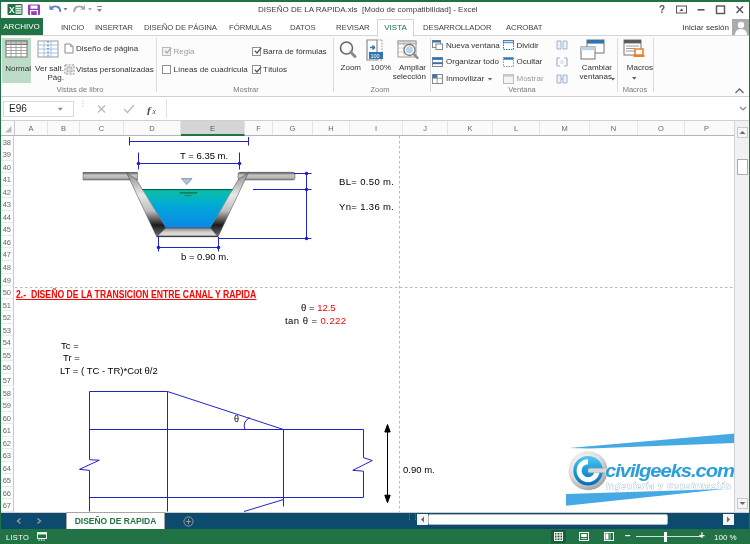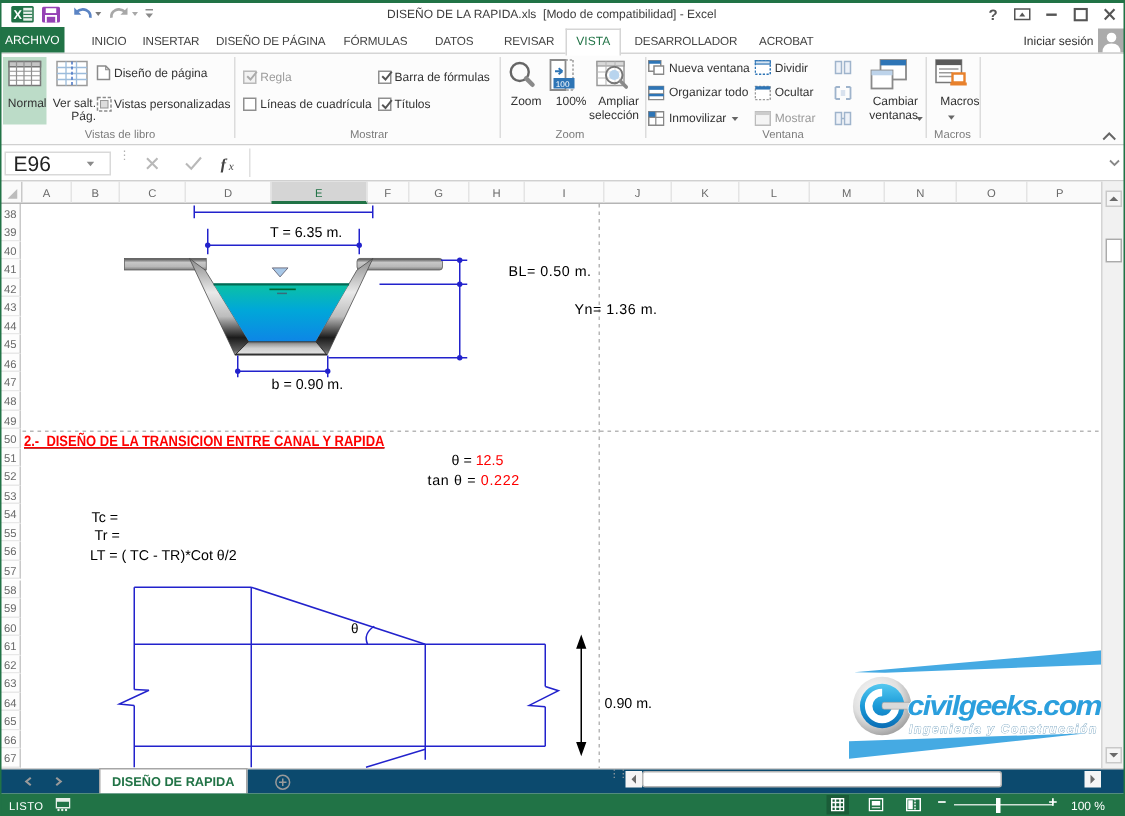--- a/index.html
+++ b/index.html
@@ -19,21 +19,21 @@
   
   #ribbon{left:0;top:36px;width:750px;height:60px;background:#fcfcfc;border-bottom:1px solid #d0d0d0;box-sizing:content-box;z-index:9;}
   .gsep{position:absolute;top:2px;width:1px;height:54px;background:#dcdcdc;}
   .glabel{position:absolute;top:50px;font-size:7.5px;color:#7a7a7a;text-align:center;}
   .biglabel{position:absolute;font-size:8px;color:#333;text-align:right;}
   .slabel{position:absolute;font-size:8px;color:#333;}
   .gray{color:#9b9b9b !important;}
   .chk{position:absolute;width:7px;height:7px;border:1px solid #8f8f8f;background:#fff;}
   
   #fbar{left:0;top:97px;width:750px;height:23px;background:#fff;border-bottom:1px solid #d0d0d0;box-sizing:content-box;z-index:9;}
-  #namebox{left:3px;top:4px;width:64px;height:14px;border:1px solid #d9d9d9;position:absolute;font-size:14px;color:#222;padding-left:5px;line-height:14px;}
+  #namebox{left:3px;top:4px;width:64px;height:14px;border:1px solid #d9d9d9;position:absolute;font-size:10px;color:#222;padding-left:5px;line-height:14px;}
   
   #colhdr{left:0;top:121px;width:734px;height:14px;background:#fafafa;border-bottom:1px solid #b5b5b5;box-sizing:content-box;z-index:8;}
   .ch{position:absolute;top:0;height:14px;font-size:7.5px;color:#696969;text-align:center;line-height:15px;border-right:1px solid #e4e4e4;box-sizing:border-box;}
   
   #sheet{left:0;top:136px;width:734px;height:376px;background:#fff;z-index:1;}
   .rh{position:absolute;left:0;width:14px;height:12px;font-size:7.5px;color:#696969;text-align:right;padding-right:2px;border-bottom:1px solid #e8e8e8;border-right:1px solid #c9c9c9;background:#fdfdfd;line-height:13px;box-sizing:content-box;}
   .stext{position:absolute;font-size:9.5px;color:#000;white-space:nowrap;z-index:6;}
   .red{color:#fe0000;}
   
   #vscroll{left:734px;top:121px;width:16px;height:391px;background:#f1f1f1;border-left:1px solid #d4d4d4;box-sizing:border-box;z-index:9;}
@@ -470,21 +470,21 @@
 </div>
 <div class="abs" id="sheettext" style="left:0;top:0;width:750px;height:544px;z-index:6;pointer-events:none;">
   <div class="stext" style="left:16px;top:288.5px;font-size:10px;font-weight:bold;text-decoration:underline;transform:scaleX(0.866);transform-origin:0 0;"><span class="red" style="text-decoration:underline;">2.-&nbsp; DISEÑO DE LA TRANSICION ENTRE CANAL Y RAPIDA</span></div>
   <div class="stext" style="left:301px;top:301.5px;">θ = <span class="red">12.5</span></div>
   <div class="stext" style="left:285px;top:314.5px;letter-spacing:0.45px;">tan θ = <span class="red">0.222</span></div>
   <div class="stext" style="left:61px;top:339.5px;">Tc =</div>
   <div class="stext" style="left:63px;top:352px;">Tr =</div>
   <div class="stext" style="left:60px;top:364.5px;">LT = ( TC - TR)*Cot θ/2</div>
   <div class="stext" style="left:180px;top:150px;">T = 6.35 m.</div>
   <div class="stext" style="left:339px;top:176px;letter-spacing:0.35px;">BL= 0.50 m.</div>
-  <div class="stext" style="left:339px;top:200.5px;letter-spacing:0.35px;margin-left:44px;">Yn= 1.36 m.</div>
+  <div class="stext" style="left:339px;top:200.5px;letter-spacing:0.35px;">Yn= 1.36 m.</div>
   <div class="stext" style="left:181px;top:251px;">b = 0.90 m.</div>
   <div class="stext" style="left:403px;top:463.5px;">0.90 m.</div>
   <div class="stext" style="left:234px;top:414px;font-size:9px;">θ</div>
 </div>
 <div class="abs" id="vscroll">
   <div class="abs" style="left:2px;top:6px;width:11px;height:11px;background:#f5f5f5;border:1px solid #c9c9c9;box-sizing:border-box;">
     <svg width="9" height="9" viewBox="0 0 9 9">
         <path d="M 1.5 6 L 4.5 3 L 7.5 6 Z" fill="#6a6a6a"></path>
       </svg>
   </div>

